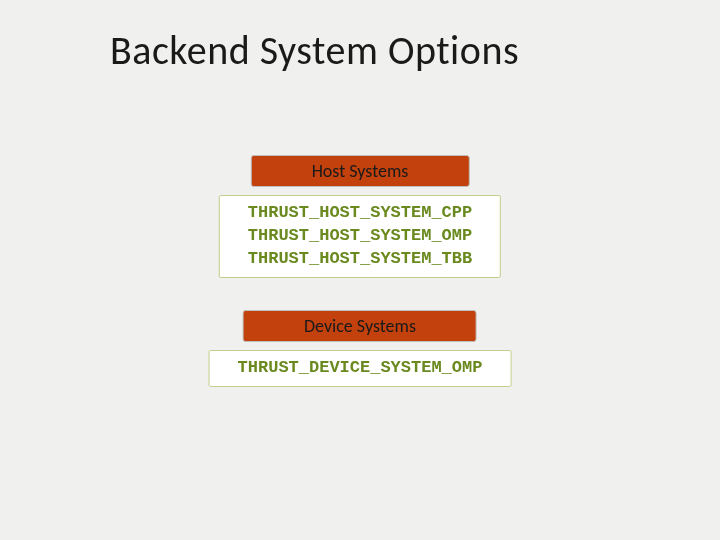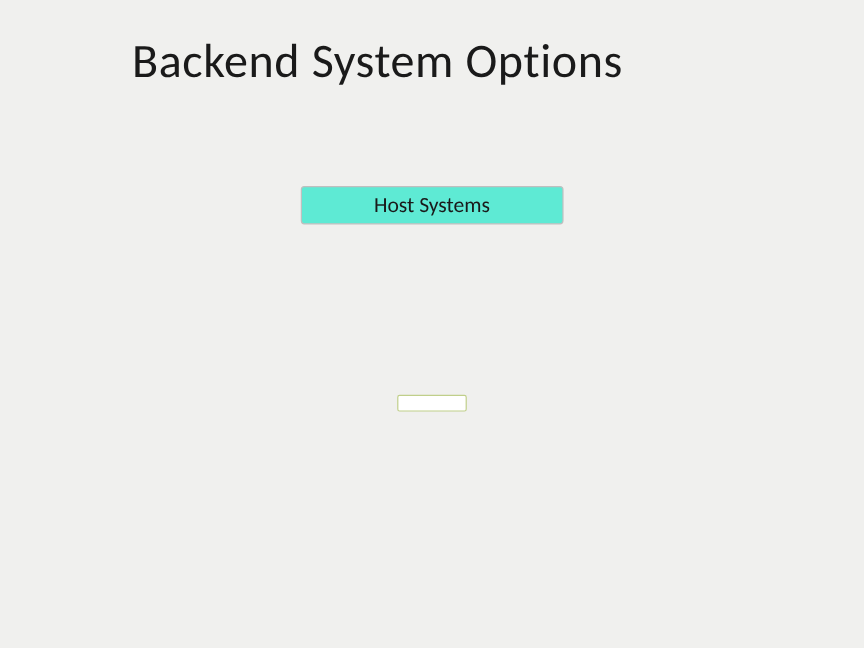--- a/index.html
+++ b/index.html
@@ -25,21 +25,21 @@
   .group {
     position: absolute;
     left: 50%;
     transform: translateX(-50%);
     text-align: center;
   }
   .group.host { top: 155px; }
   .group.device { top: 310px; }
   .label-box {
     display: inline-block;
-    background: #5eead4;
+    background: #c2410c;
     border: 1px solid #bfbfbf;
     border-radius: 3px;
     padding: 4px 60px;
     font-size: 18px;
     font-weight: 400;
     color: #1a1a1a;
     margin-bottom: 8px;
   }
   .code-box {
     background: #ffffff;
@@ -59,21 +59,28 @@
 </head>
 <body>
 
 <div class="slide">
 
   <div class="title">Backend System Options</div>
 
   <div class="group host">
     <div class="label-box">Host Systems</div>
     <br>
+    <div class="code-box">
+      <div class="code-line">THRUST_HOST_SYSTEM_CPP</div>
+      <div class="code-line">THRUST_HOST_SYSTEM_OMP</div>
+      <div class="code-line">THRUST_HOST_SYSTEM_TBB</div>
+    </div>
   </div>
 
   <div class="group device">
+    <div class="label-box">Device Systems</div>
     <br>
     <div class="code-box">
+      <div class="code-line">THRUST_DEVICE_SYSTEM_OMP</div>
     </div>
   </div>
 
 </div>
 
 </body></html>

